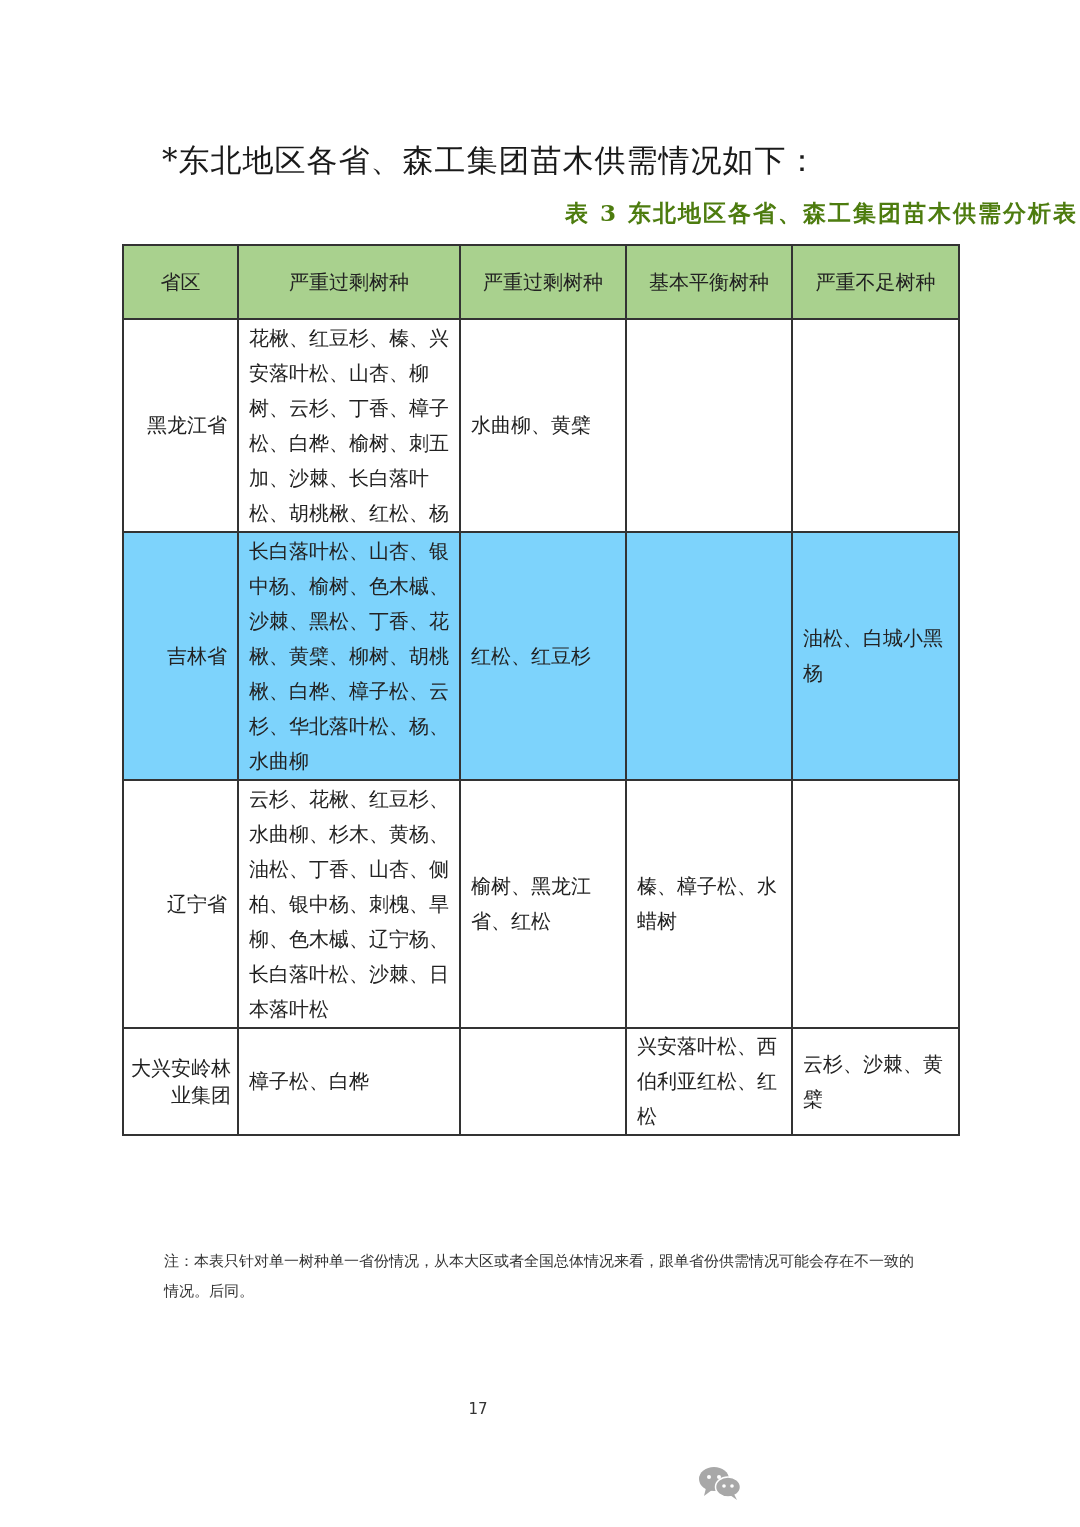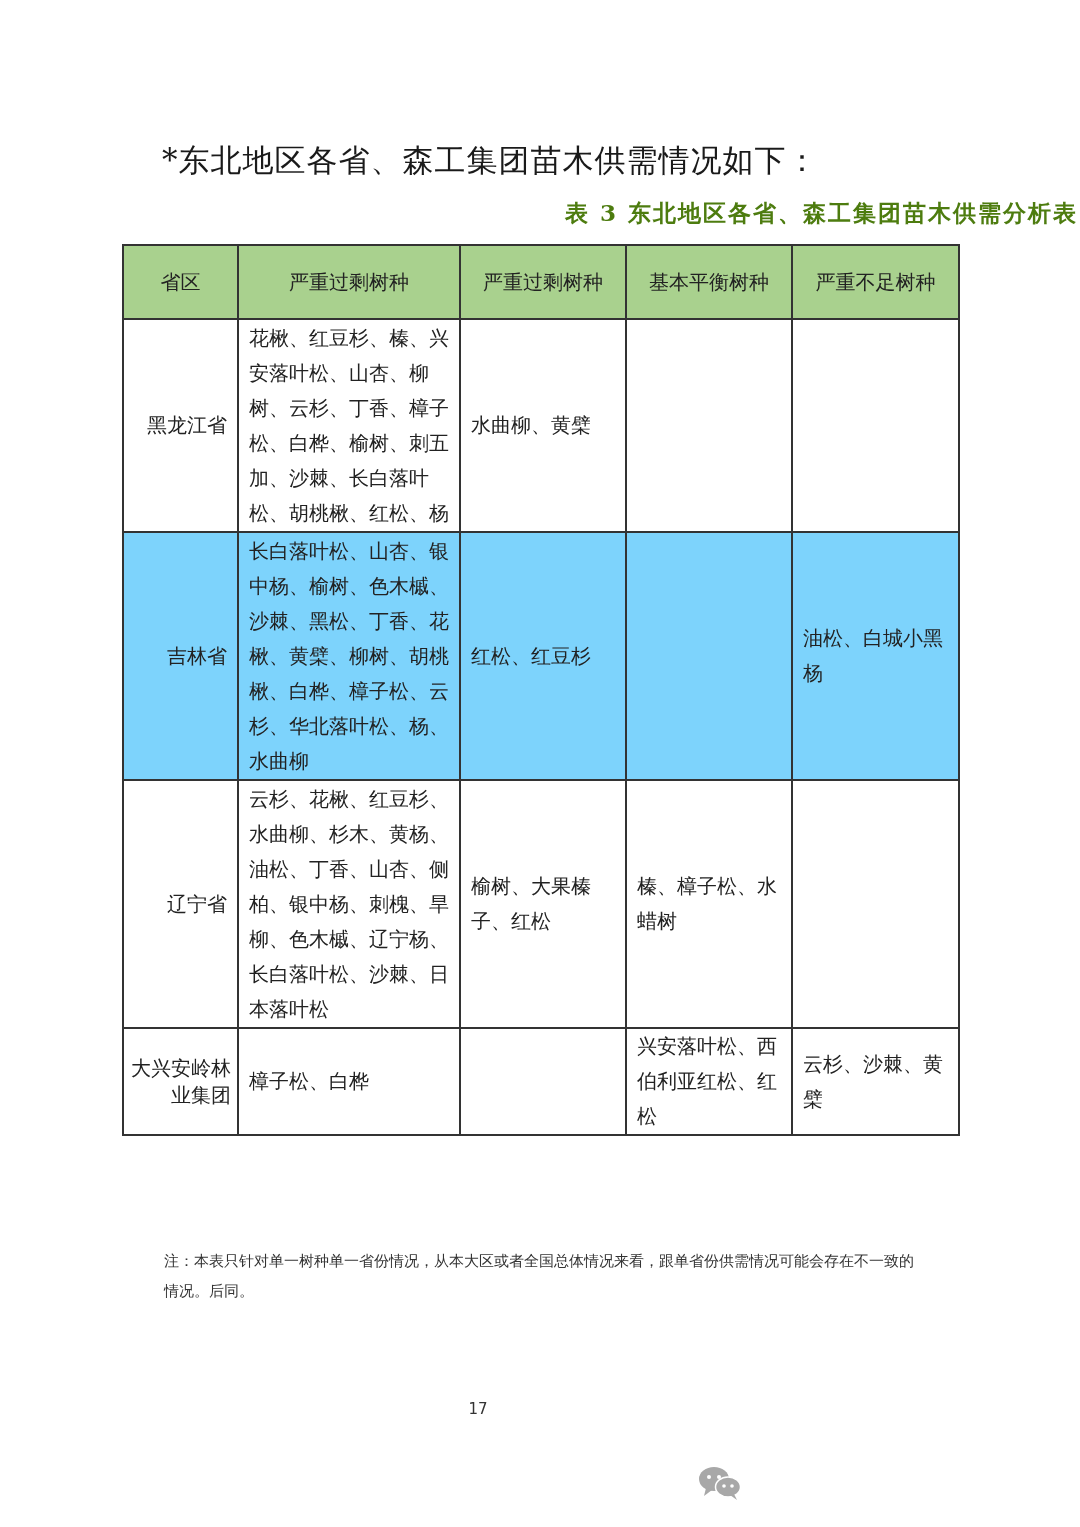--- a/index.html
+++ b/index.html
@@ -87,21 +87,21 @@
     <tr class="alt" style="height:248px">
       <td class="prov">吉林省</td>
       <td>长白落叶松、山杏、银中杨、榆树、色木槭、沙棘、黑松、丁香、花楸、黄檗、柳树、胡桃楸、白桦、樟子松、云杉、华北落叶松、杨、水曲柳</td>
       <td>红松、红豆杉</td>
       <td></td>
       <td>油松、白城小黑杨</td>
     </tr>
     <tr style="height:248px">
       <td class="prov">辽宁省</td>
       <td>云杉、花楸、红豆杉、水曲柳、杉木、黄杨、油松、丁香、山杏、侧柏、银中杨、刺槐、旱柳、色木槭、辽宁杨、长白落叶松、沙棘、日本落叶松</td>
-      <td>榆树、大果榛子、红松</td>
+      <td>榆树、黑龙江省、红松</td>
       <td>榛、樟子松、水蜡树</td>
       <td></td>
     </tr>
     <tr style="height:107px">
       <td class="prov" style="padding:12px 6px">大兴安岭林业集团</td>
       <td>樟子松、白桦</td>
       <td></td>
       <td>兴安落叶松、西伯利亚红松、红松</td>
       <td>云杉、沙棘、黄檗</td>
     </tr>

